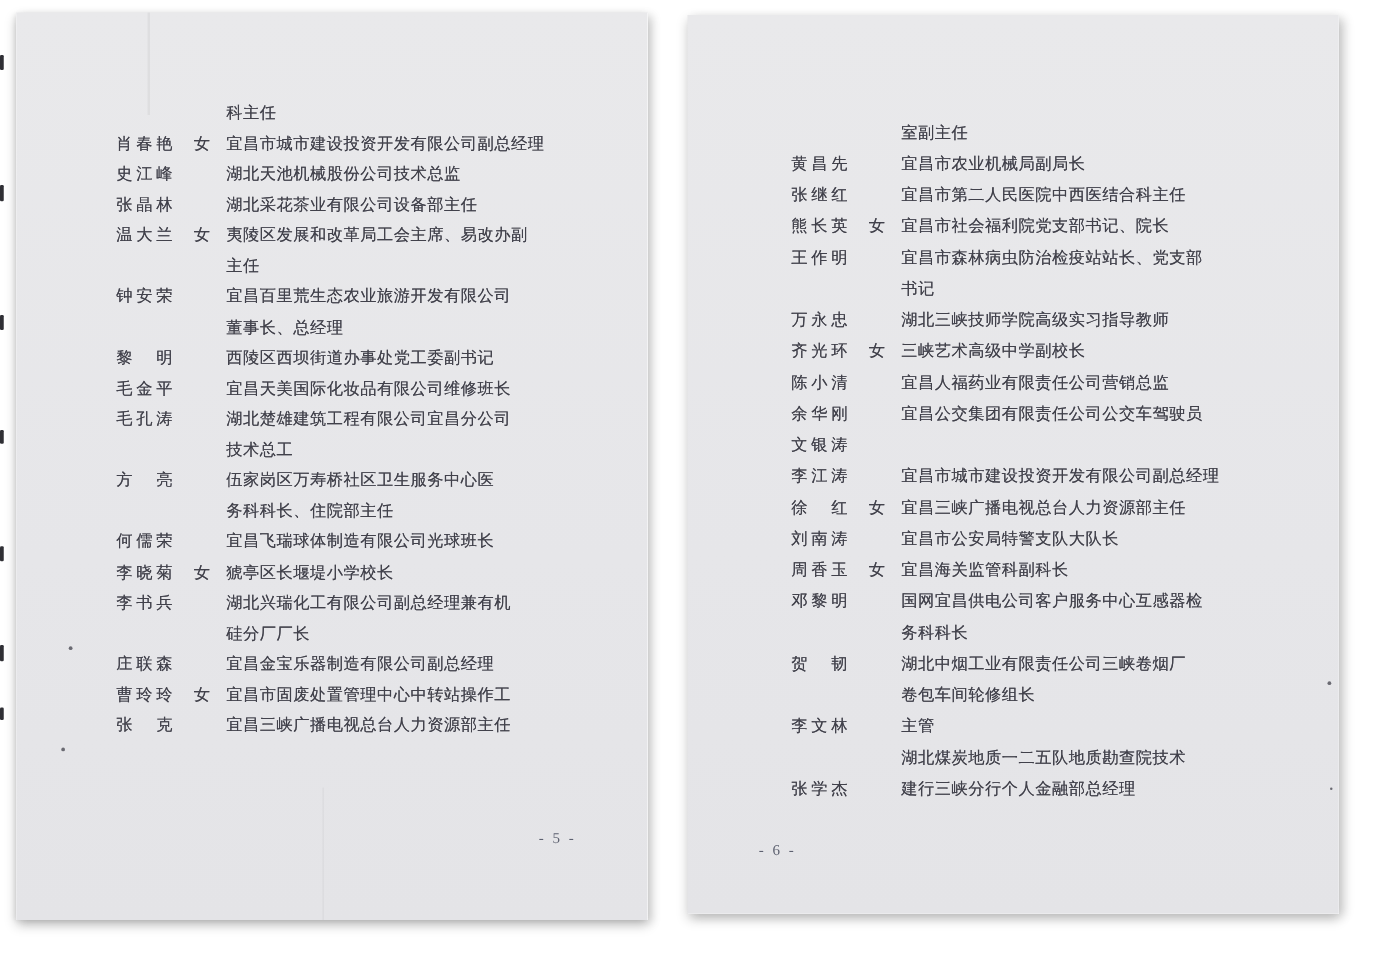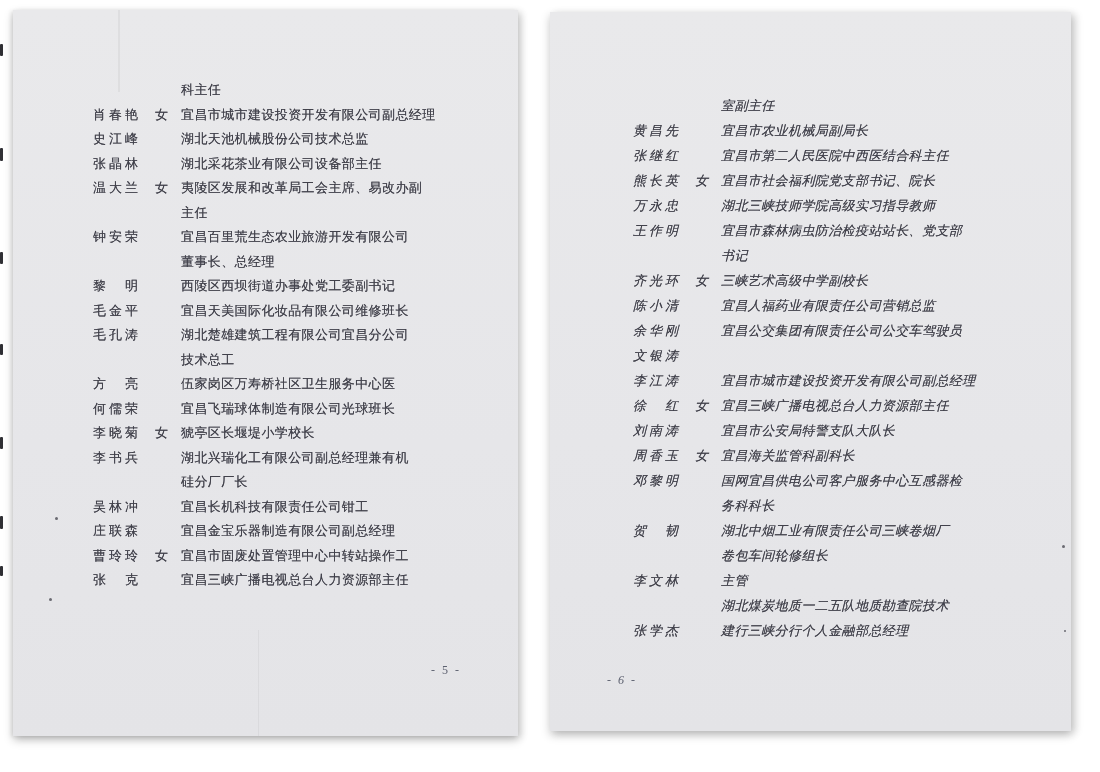--- a/index.html
+++ b/index.html
@@ -16,21 +16,20 @@
     color:#41414b;
     font-size:13px;
   }
   .page-left{
     left:13px;top:10px;width:505px;height:726px;
     box-shadow:0 4px 9px rgba(0,0,0,0.22), 4px 2px 7px rgba(0,0,0,0.10), -2px 1px 4px rgba(0,0,0,0.08);
   }
   .page-right{
     left:550px;top:12px;width:521px;height:719px;
     box-shadow:0 4px 9px rgba(0,0,0,0.22), 5px 2px 8px rgba(0,0,0,0.12);
-    font-style:italic;
   }
   .entries{
     position:absolute;
     left:0;right:6px;
   }
   .page-left .entries{top:68px;padding-left:80px;}
   .page-right .entries{top:81px;padding-left:83px;}
   .entry{
     display:grid;
     grid-template-columns:62px 26px 1fr;
@@ -135,20 +134,21 @@
         <span class="title">
           <div>湖北楚雄建筑工程有限公司宜昌分公司</div>
           <div>技术总工</div>
         </span>
       </div>
       <div class="entry">
         <span class="name">方　亮</span>
         <span class="gender"></span>
         <span class="title">
           <div>伍家岗区万寿桥社区卫生服务中心医</div>
+          <div>务科科长、住院部主任</div>
         </span>
       </div>
       <div class="entry">
         <span class="name">何儒荣</span>
         <span class="gender"></span>
         <span class="title">
           <div>宜昌飞瑞球体制造有限公司光球班长</div>
         </span>
       </div>
       <div class="entry">
@@ -157,27 +157,20 @@
         <span class="title">
           <div>猇亭区长堰堤小学校长</div>
         </span>
       </div>
       <div class="entry">
         <span class="name">李书兵</span>
         <span class="gender"></span>
         <span class="title">
           <div>湖北兴瑞化工有限公司副总经理兼有机</div>
           <div>硅分厂厂长</div>
-        </span>
-      </div>
-      <div class="entry">
-        <span class="name">吴林冲</span>
-        <span class="gender"></span>
-        <span class="title">
-          <div>宜昌长机科技有限责任公司钳工</div>
         </span>
       </div>
       <div class="entry">
         <span class="name">庄联森</span>
         <span class="gender"></span>
         <span class="title">
           <div>宜昌金宝乐器制造有限公司副总经理</div>
         </span>
       </div>
       <div class="entry">
@@ -224,32 +217,32 @@
         </span>
       </div>
       <div class="entry">
         <span class="name">熊长英</span>
         <span class="gender">女</span>
         <span class="title">
           <div>宜昌市社会福利院党支部书记、院长</div>
         </span>
       </div>
       <div class="entry">
-        <span class="name">万永忠</span>
-        <span class="gender"></span>
-        <span class="title">
-          <div>湖北三峡技师学院高级实习指导教师</div>
-        </span>
-      </div>
-      <div class="entry">
         <span class="name">王作明</span>
         <span class="gender"></span>
         <span class="title">
           <div>宜昌市森林病虫防治检疫站站长、党支部</div>
           <div>书记</div>
+        </span>
+      </div>
+      <div class="entry">
+        <span class="name">万永忠</span>
+        <span class="gender"></span>
+        <span class="title">
+          <div>湖北三峡技师学院高级实习指导教师</div>
         </span>
       </div>
       <div class="entry">
         <span class="name">齐光环</span>
         <span class="gender">女</span>
         <span class="title">
           <div>三峡艺术高级中学副校长</div>
         </span>
       </div>
       <div class="entry">

